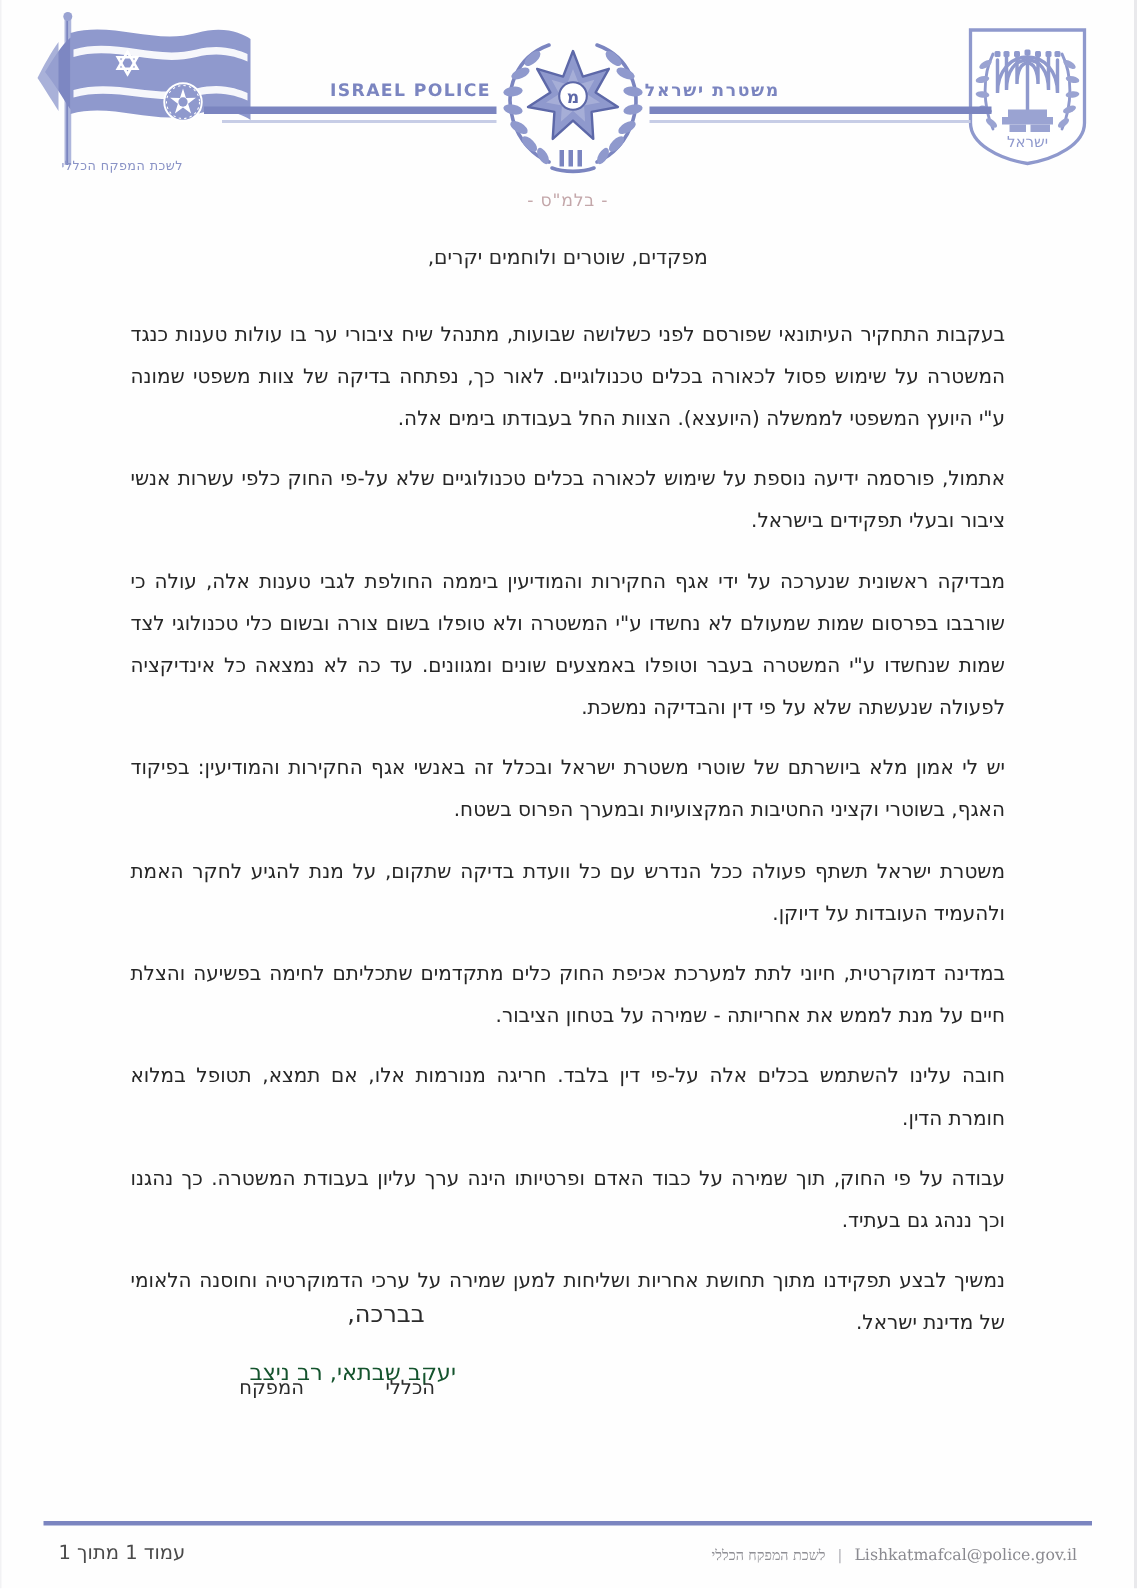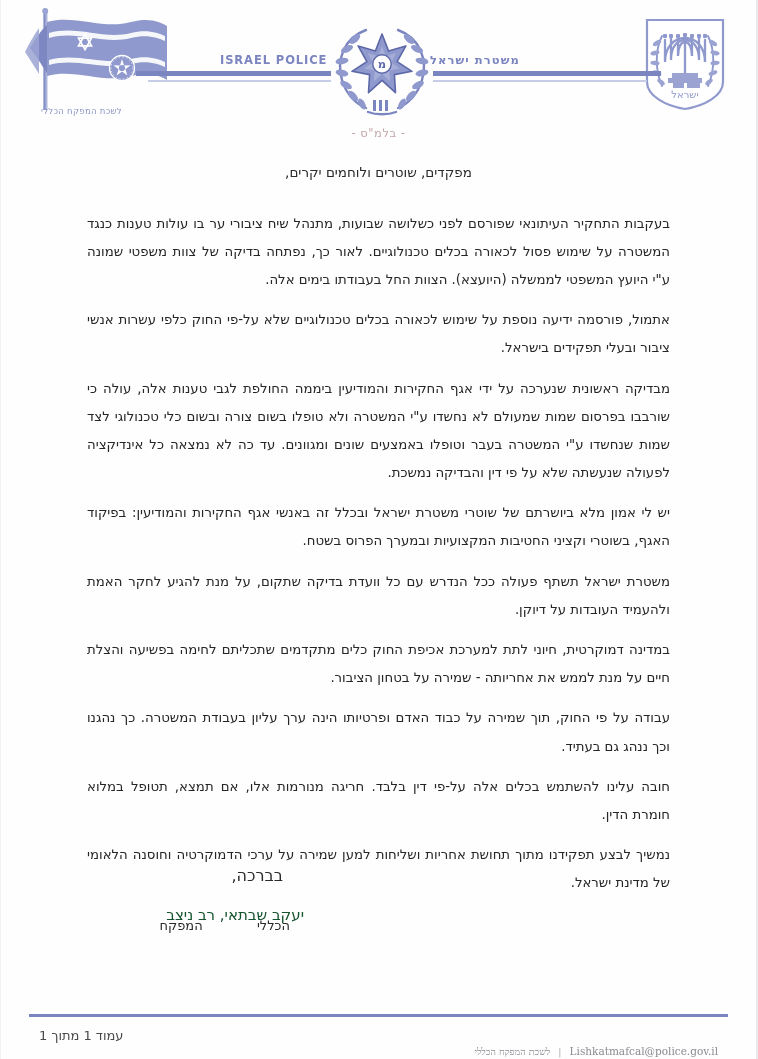--- a/index.html
+++ b/index.html
@@ -184,21 +184,21 @@
     position: absolute;
     left: 30px;
     right: 30px;
     top: 1028px;
     height: 24px;
     direction: rtl;
   }
   .footer-right {
     position: absolute;
     right: 8px;
-    top: 17px;
+    top: 3px;
     font-size: 9.5px;
     color: #8f8f95;
     white-space: nowrap;
     font-family: "DejaVu Serif", "Liberation Serif", serif;
   }
   .footer-right .email {
     font-family: "DejaVu Serif", "Liberation Serif", serif;
     font-size: 10.5px;
     color: #8a8a90;
   }
@@ -356,22 +356,22 @@
 
   <div class="body-wrap">
     <div class="salutation">מפקדים, שוטרים ולוחמים יקרים,</div>
 
     <p class="para">בעקבות התחקיר העיתונאי שפורסם לפני כשלושה שבועות, מתנהל שיח ציבורי ער  בו עולות טענות כנגד המשטרה על שימוש פסול לכאורה בכלים טכנולוגיים. לאור כך, נפתחה בדיקה של צוות משפטי שמונה ע"י היועץ המשפטי לממשלה (היועצא). הצוות החל בעבודתו בימים אלה.</p>
     <p class="para">אתמול, פורסמה ידיעה נוספת על שימוש לכאורה בכלים טכנולוגיים שלא על-פי החוק כלפי עשרות אנשי ציבור ובעלי תפקידים בישראל.</p>
     <p class="para">מבדיקה ראשונית שנערכה על ידי אגף החקירות והמודיעין ביממה החולפת לגבי טענות אלה, עולה כי שורבבו בפרסום שמות שמעולם לא נחשדו ע"י המשטרה ולא טופלו בשום צורה ובשום כלי טכנולוגי לצד שמות שנחשדו ע"י המשטרה בעבר וטופלו באמצעים שונים ומגוונים. עד כה לא נמצאה כל אינדיקציה לפעולה שנעשתה שלא על פי דין והבדיקה נמשכת.</p>
     <p class="para">יש לי אמון מלא ביושרתם של שוטרי משטרת ישראל ובכלל זה באנשי אגף החקירות והמודיעין: בפיקוד האגף, בשוטרי וקציני החטיבות המקצועיות ובמערך הפרוס בשטח.</p>
     <p class="para">משטרת ישראל תשתף פעולה ככל הנדרש עם כל וועדת בדיקה שתקום, על מנת להגיע לחקר האמת ולהעמיד העובדות על דיוקן.</p>
     <p class="para">במדינה דמוקרטית, חיוני לתת למערכת אכיפת החוק כלים מתקדמים שתכליתם לחימה בפשיעה והצלת חיים על מנת לממש את אחריותה - שמירה על בטחון הציבור.</p>
+    <p class="para">חובה עלינו להשתמש בכלים אלה על-פי דין בלבד. חריגה מנורמות אלו, אם תמצא, תטופל במלוא חומרת הדין.</p>
     <p class="para">עבודה על פי החוק, תוך שמירה על כבוד האדם ופרטיותו הינה ערך עליון בעבודת המשטרה. כך נהגנו וכך ננהג גם בעתיד.</p>
-    <p class="para">חובה עלינו להשתמש בכלים אלה על-פי דין בלבד. חריגה מנורמות אלו, אם תמצא, תטופל במלוא חומרת הדין.</p>
     <p class="para">נמשיך לבצע תפקידנו מתוך תחושת אחריות ושליחות למען שמירה על ערכי הדמוקרטיה וחוסנה הלאומי של מדינת ישראל.</p>
   </div>
 
   <div class="signature">
     <div class="sig-regards">בברכה,</div>
     <div class="sig-name">יעקב שבתאי, רב ניצב</div>
     <div class="sig-title">
       <span>הכללי</span>
       <span class="gap"></span>
       <span>המפקח</span>

